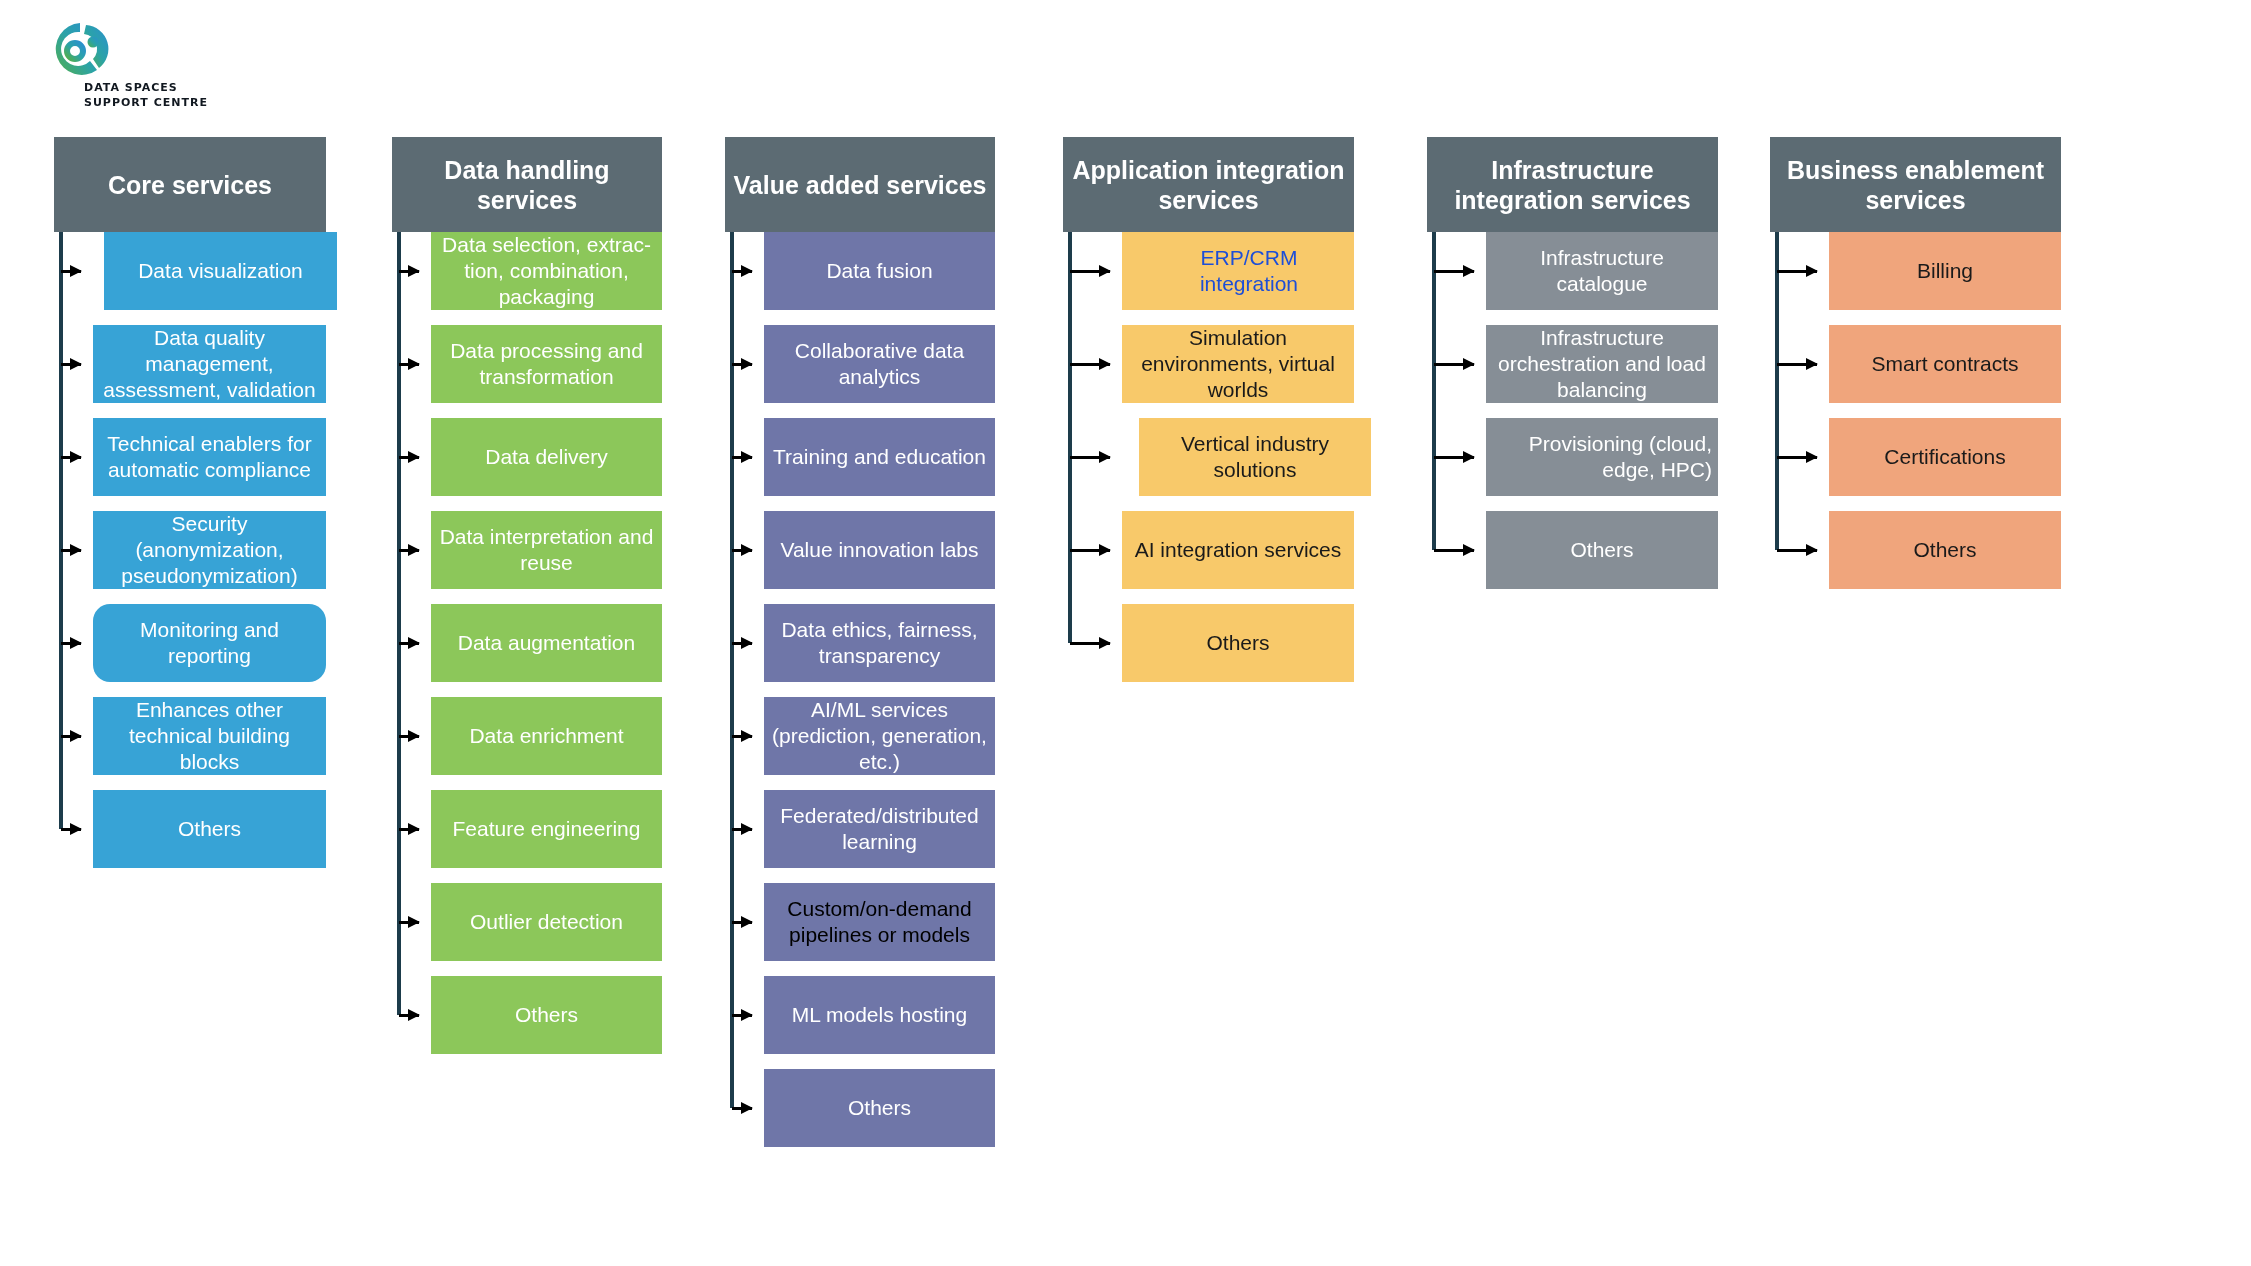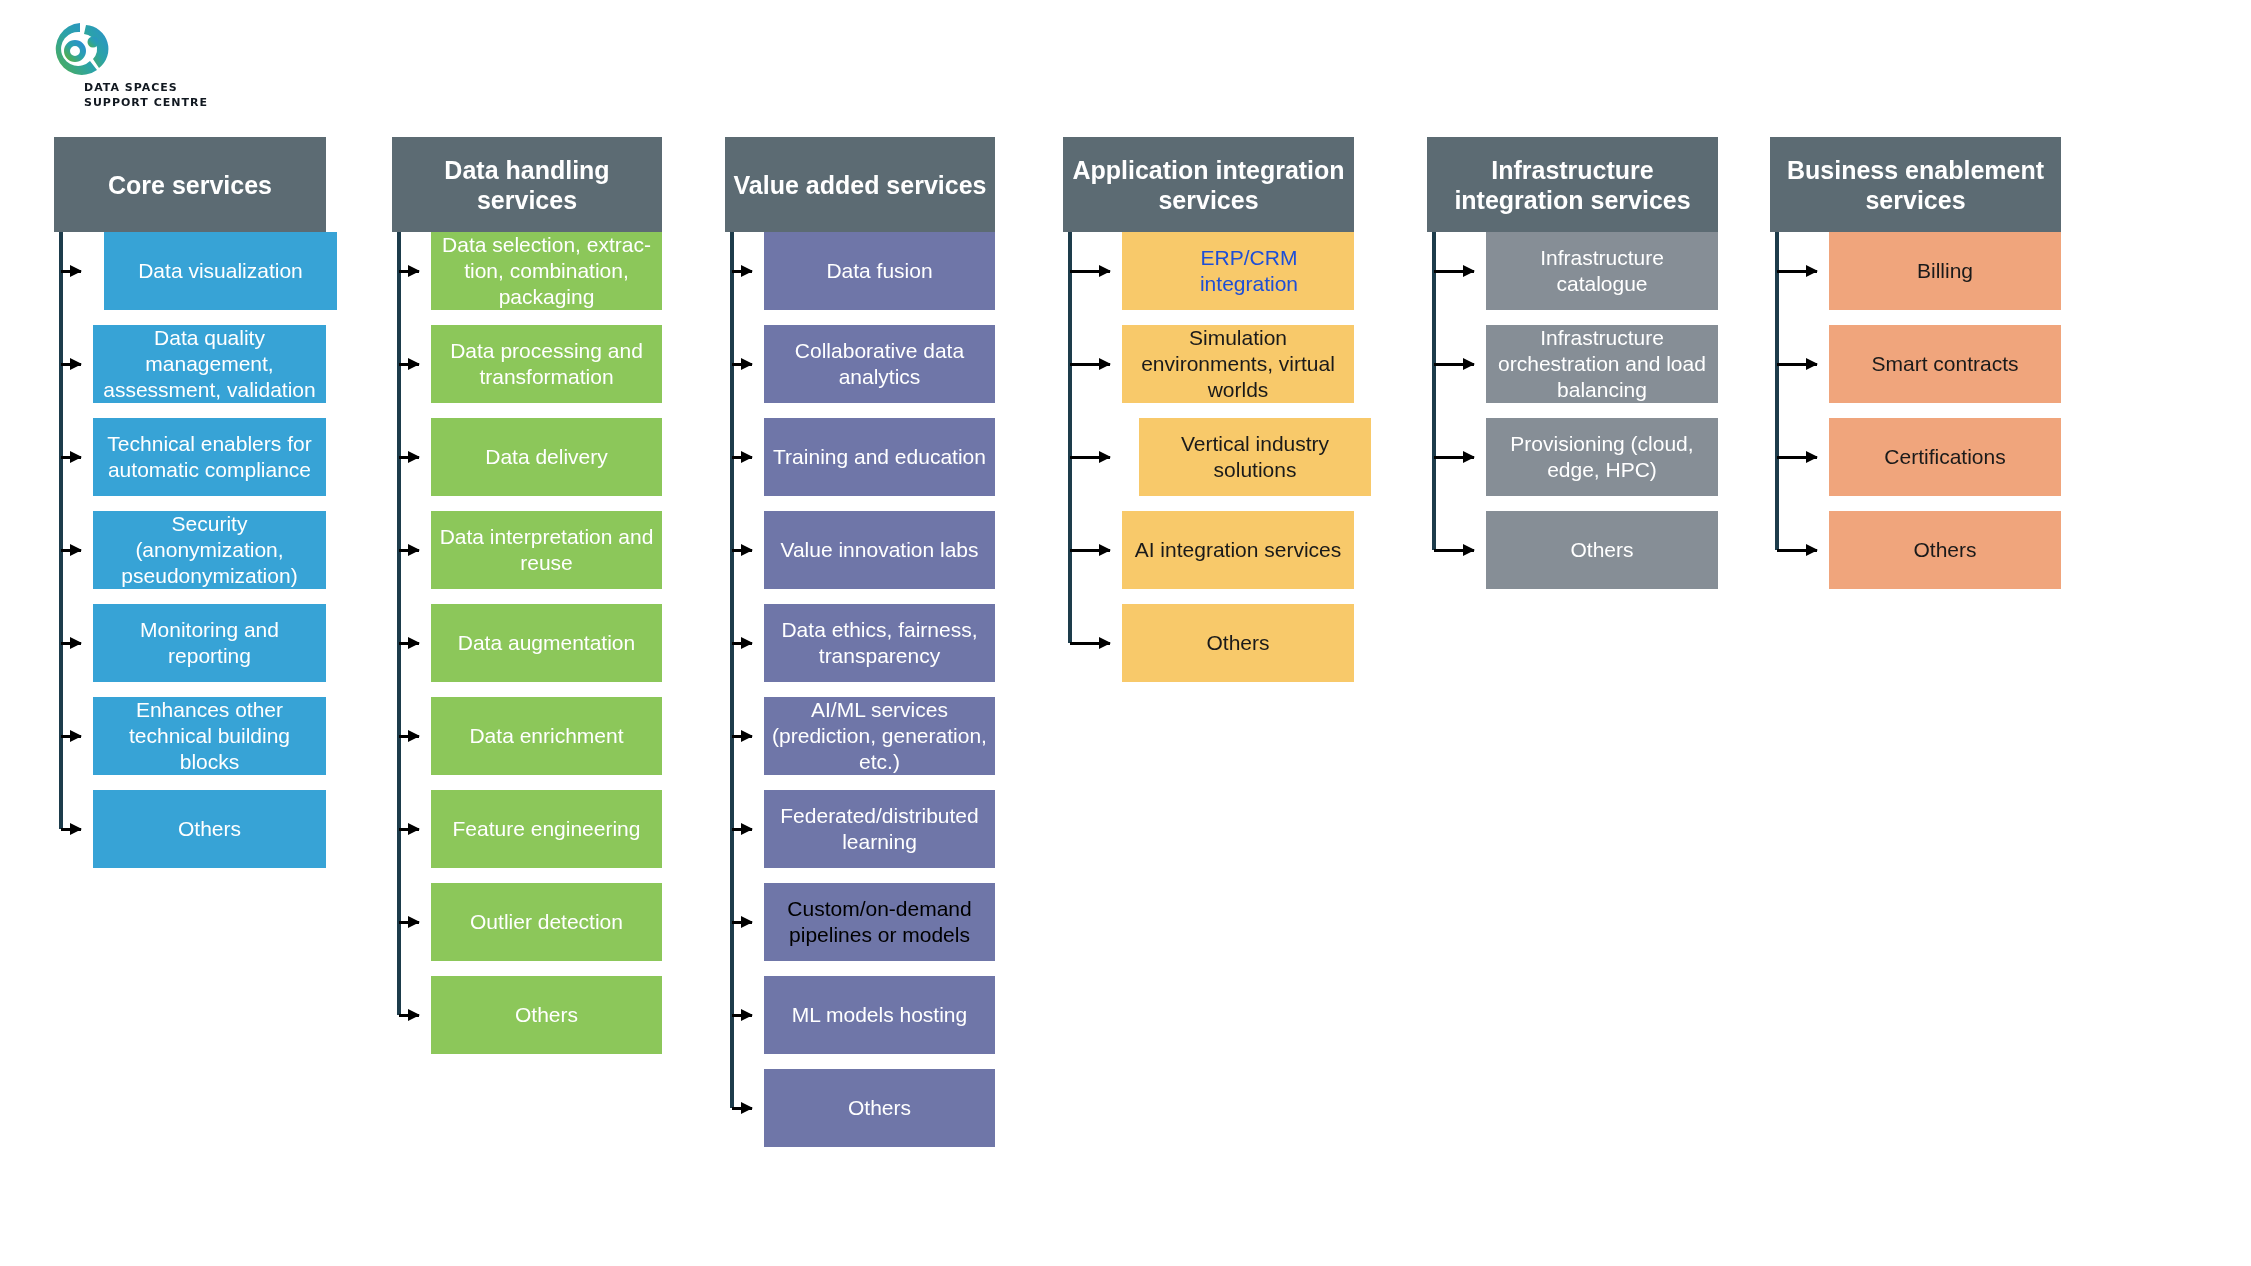--- a/index.html
+++ b/index.html
@@ -86,21 +86,21 @@
       <div class="items">
         <div class="connector" style="left: 7px; top: 38px; width: 20px; background: rgb(0, 0, 0);"></div>
         <div class="item" style="left: 50px; top: 0px; width: 233px; height: 78px; background: rgb(55, 163, 214); color: rgb(255, 255, 255);">Data visualization</div>
         <div class="connector" style="left: 7px; top: 131px; width: 20px; background: rgb(0, 0, 0);"></div>
         <div class="item" style="left: 39px; top: 93px; width: 233px; height: 78px; background: rgb(55, 163, 214); color: rgb(255, 255, 255);">Data quality management, assessment, validation</div>
         <div class="connector" style="left: 7px; top: 224px; width: 20px; background: rgb(0, 0, 0);"></div>
         <div class="item" style="left: 39px; top: 186px; width: 233px; height: 78px; background: rgb(55, 163, 214); color: rgb(255, 255, 255);">Technical enablers for automatic compliance</div>
         <div class="connector" style="left: 7px; top: 317px; width: 20px; background: rgb(0, 0, 0);"></div>
         <div class="item" style="left: 39px; top: 279px; width: 233px; height: 78px; background: rgb(55, 163, 214); color: rgb(255, 255, 255);">Security (anonymization, pseudonymization)</div>
         <div class="connector" style="left: 7px; top: 410px; width: 20px; background: rgb(0, 0, 0);"></div>
-        <div class="item" style="left: 39px; top: 372px; width: 233px; height: 78px; background: rgb(55, 163, 214); color: rgb(255, 255, 255);">Monitoring and reporting</div>
+        <div class="item" style="left: 39px; top: 372px; width: 233px; height: 78px; background: rgb(55, 163, 214); color: rgb(255, 255, 255); border-radius: 17px;">Monitoring and reporting</div>
         <div class="connector" style="left: 7px; top: 503px; width: 20px; background: rgb(0, 0, 0);"></div>
         <div class="item" style="left: 39px; top: 465px; width: 233px; height: 78px; background: rgb(55, 163, 214); color: rgb(255, 255, 255);">Enhances other technical building blocks</div>
         <div class="connector" style="left: 7px; top: 596px; width: 20px; background: rgb(0, 0, 0);"></div>
         <div class="item" style="left: 39px; top: 558px; width: 233px; height: 78px; background: rgb(55, 163, 214); color: rgb(255, 255, 255);">Others</div>
       </div>
     </div>
     <div class="column" style="left: 392px;">
       <div class="col-header" style="width: 270px; background: rgb(92, 107, 115); color: rgb(255, 255, 255);">Data handling services</div>
       <div class="spine" style="height: 783px; background: rgb(29, 60, 75);"></div>
       <div class="items">
@@ -168,21 +168,21 @@
     </div>
     <div class="column" style="left: 1427px;">
       <div class="col-header" style="width: 291px; background: rgb(92, 107, 115); color: rgb(255, 255, 255);">Infrastructure integration services</div>
       <div class="spine" style="height: 318px; background: rgb(29, 60, 75);"></div>
       <div class="items">
         <div class="connector" style="left: 7px; top: 38px; width: 40px; background: rgb(0, 0, 0);"></div>
         <div class="item" style="left: 59px; top: 0px; width: 232px; height: 78px; background: rgb(134, 142, 150); color: rgb(255, 255, 255);">Infrastructure catalogue</div>
         <div class="connector" style="left: 7px; top: 131px; width: 40px; background: rgb(0, 0, 0);"></div>
         <div class="item" style="left: 59px; top: 93px; width: 232px; height: 78px; background: rgb(134, 142, 150); color: rgb(255, 255, 255);">Infrastructure orchestration and load balancing</div>
         <div class="connector" style="left: 7px; top: 224px; width: 40px; background: rgb(0, 0, 0);"></div>
-        <div class="item" style="left: 59px; top: 186px; width: 232px; height: 78px; background: rgb(134, 142, 150); color: rgb(255, 255, 255);">Provisioning (cloud, edge, HPC)</div>
+        <div class="item" style="left: 59px; top: 186px; width: 232px; height: 78px; background: rgb(134, 142, 150); color: rgb(255, 255, 255); text-align: right;">Provisioning (cloud, edge, HPC)</div>
         <div class="connector" style="left: 7px; top: 317px; width: 40px; background: rgb(0, 0, 0);"></div>
         <div class="item" style="left: 59px; top: 279px; width: 232px; height: 78px; background: rgb(134, 142, 150); color: rgb(255, 255, 255);">Others</div>
       </div>
     </div>
     <div class="column" style="left: 1770px;">
       <div class="col-header" style="width: 291px; background: rgb(92, 107, 115); color: rgb(255, 255, 255);">Business enablement services</div>
       <div class="spine" style="height: 318px; background: rgb(29, 60, 75);"></div>
       <div class="items">
         <div class="connector" style="left: 7px; top: 38px; width: 40px; background: rgb(0, 0, 0);"></div>
         <div class="item" style="left: 59px; top: 0px; width: 232px; height: 78px; background: rgb(240, 165, 124); color: rgb(26, 26, 26);">Billing</div>

